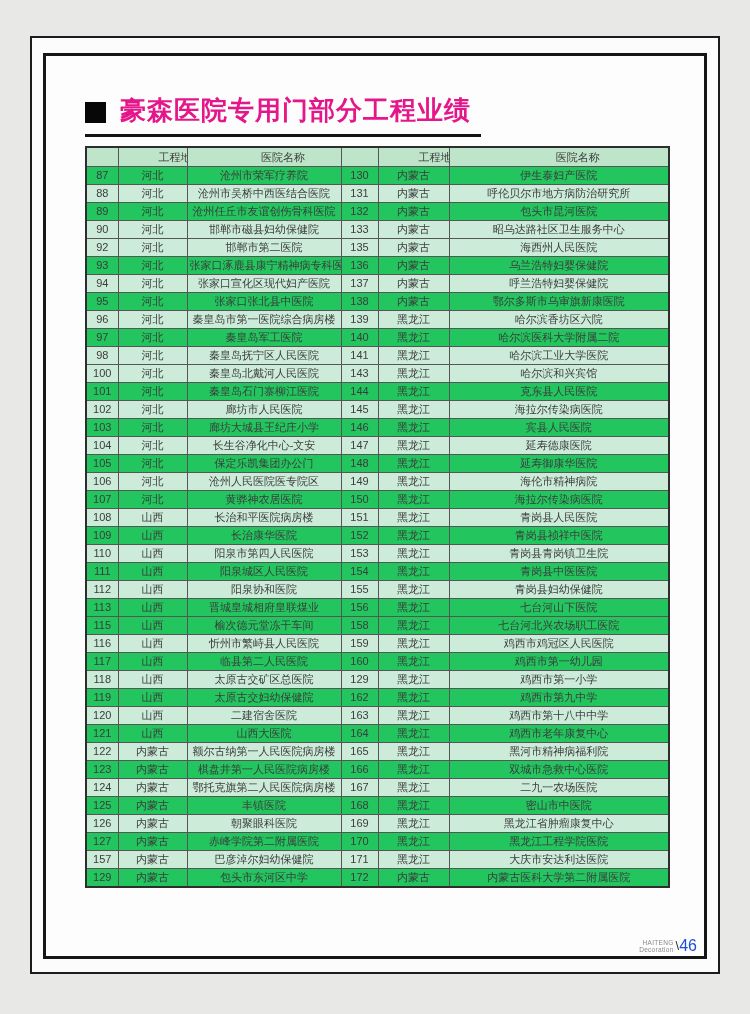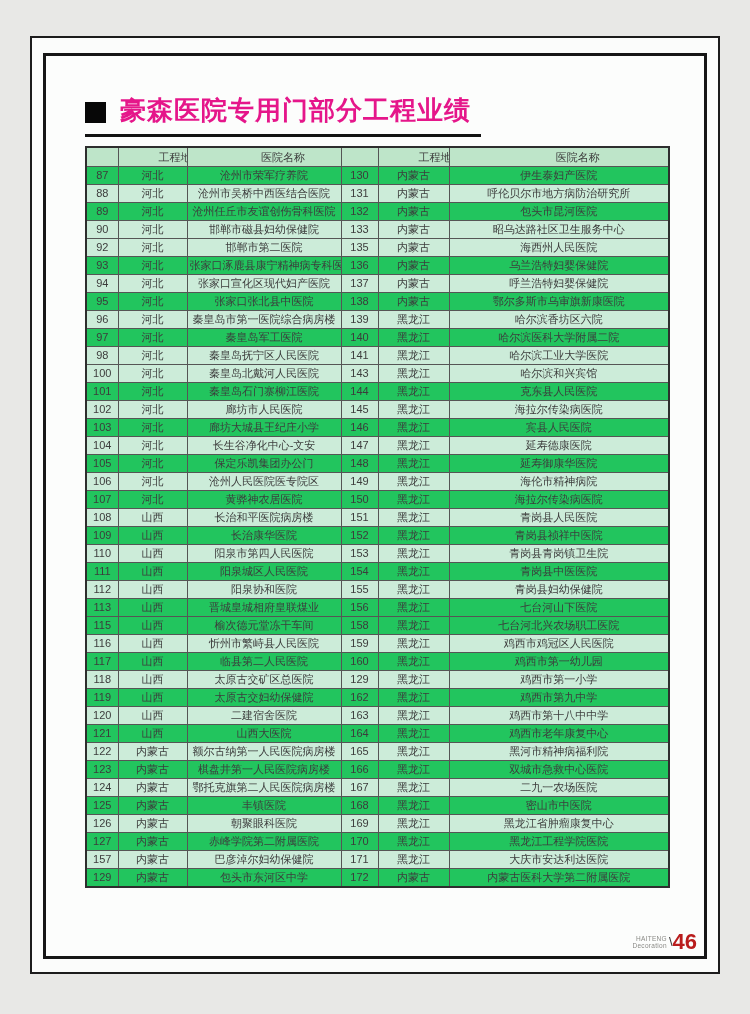--- a/index.html
+++ b/index.html
@@ -43,21 +43,21 @@
   table.projects tbody tr{background:#22c55e;}
   table.projects tbody tr.stripe{background:var(--stripe-green,#ccecd9);margin-top:12px;}
   .page-footer{
     position:absolute;right:7px;bottom:1px;display:flex;align-items:center;
   }
   .footer-brand{
     font-size:6.5px;line-height:7px;color:#8a8a86;text-align:right;
     letter-spacing:.3px;margin-right:1px;
   }
   .footer-slash{font-size:13px;color:#333;margin:0 0 2px 1px;}
-  .page-number{font-size:22px;font-weight:bold;color:#b91c1c;}
+  .page-number{font-size:16px;font-weight:normal;color:#1d4ed8;}
 </style>
 </head>
 <body style="--accent: #e5168a; --header-green: #bee5c9; --stripe-green: #ccecd9; --page-margin: #e8e8e6;">
 
 <div class="outer-frame">
   <div class="inner-frame">
 
     <div class="title-block">
       <span class="title-bullet"></span>
       <span class="page-title">豪森医院专用门部分工程业绩</span>

